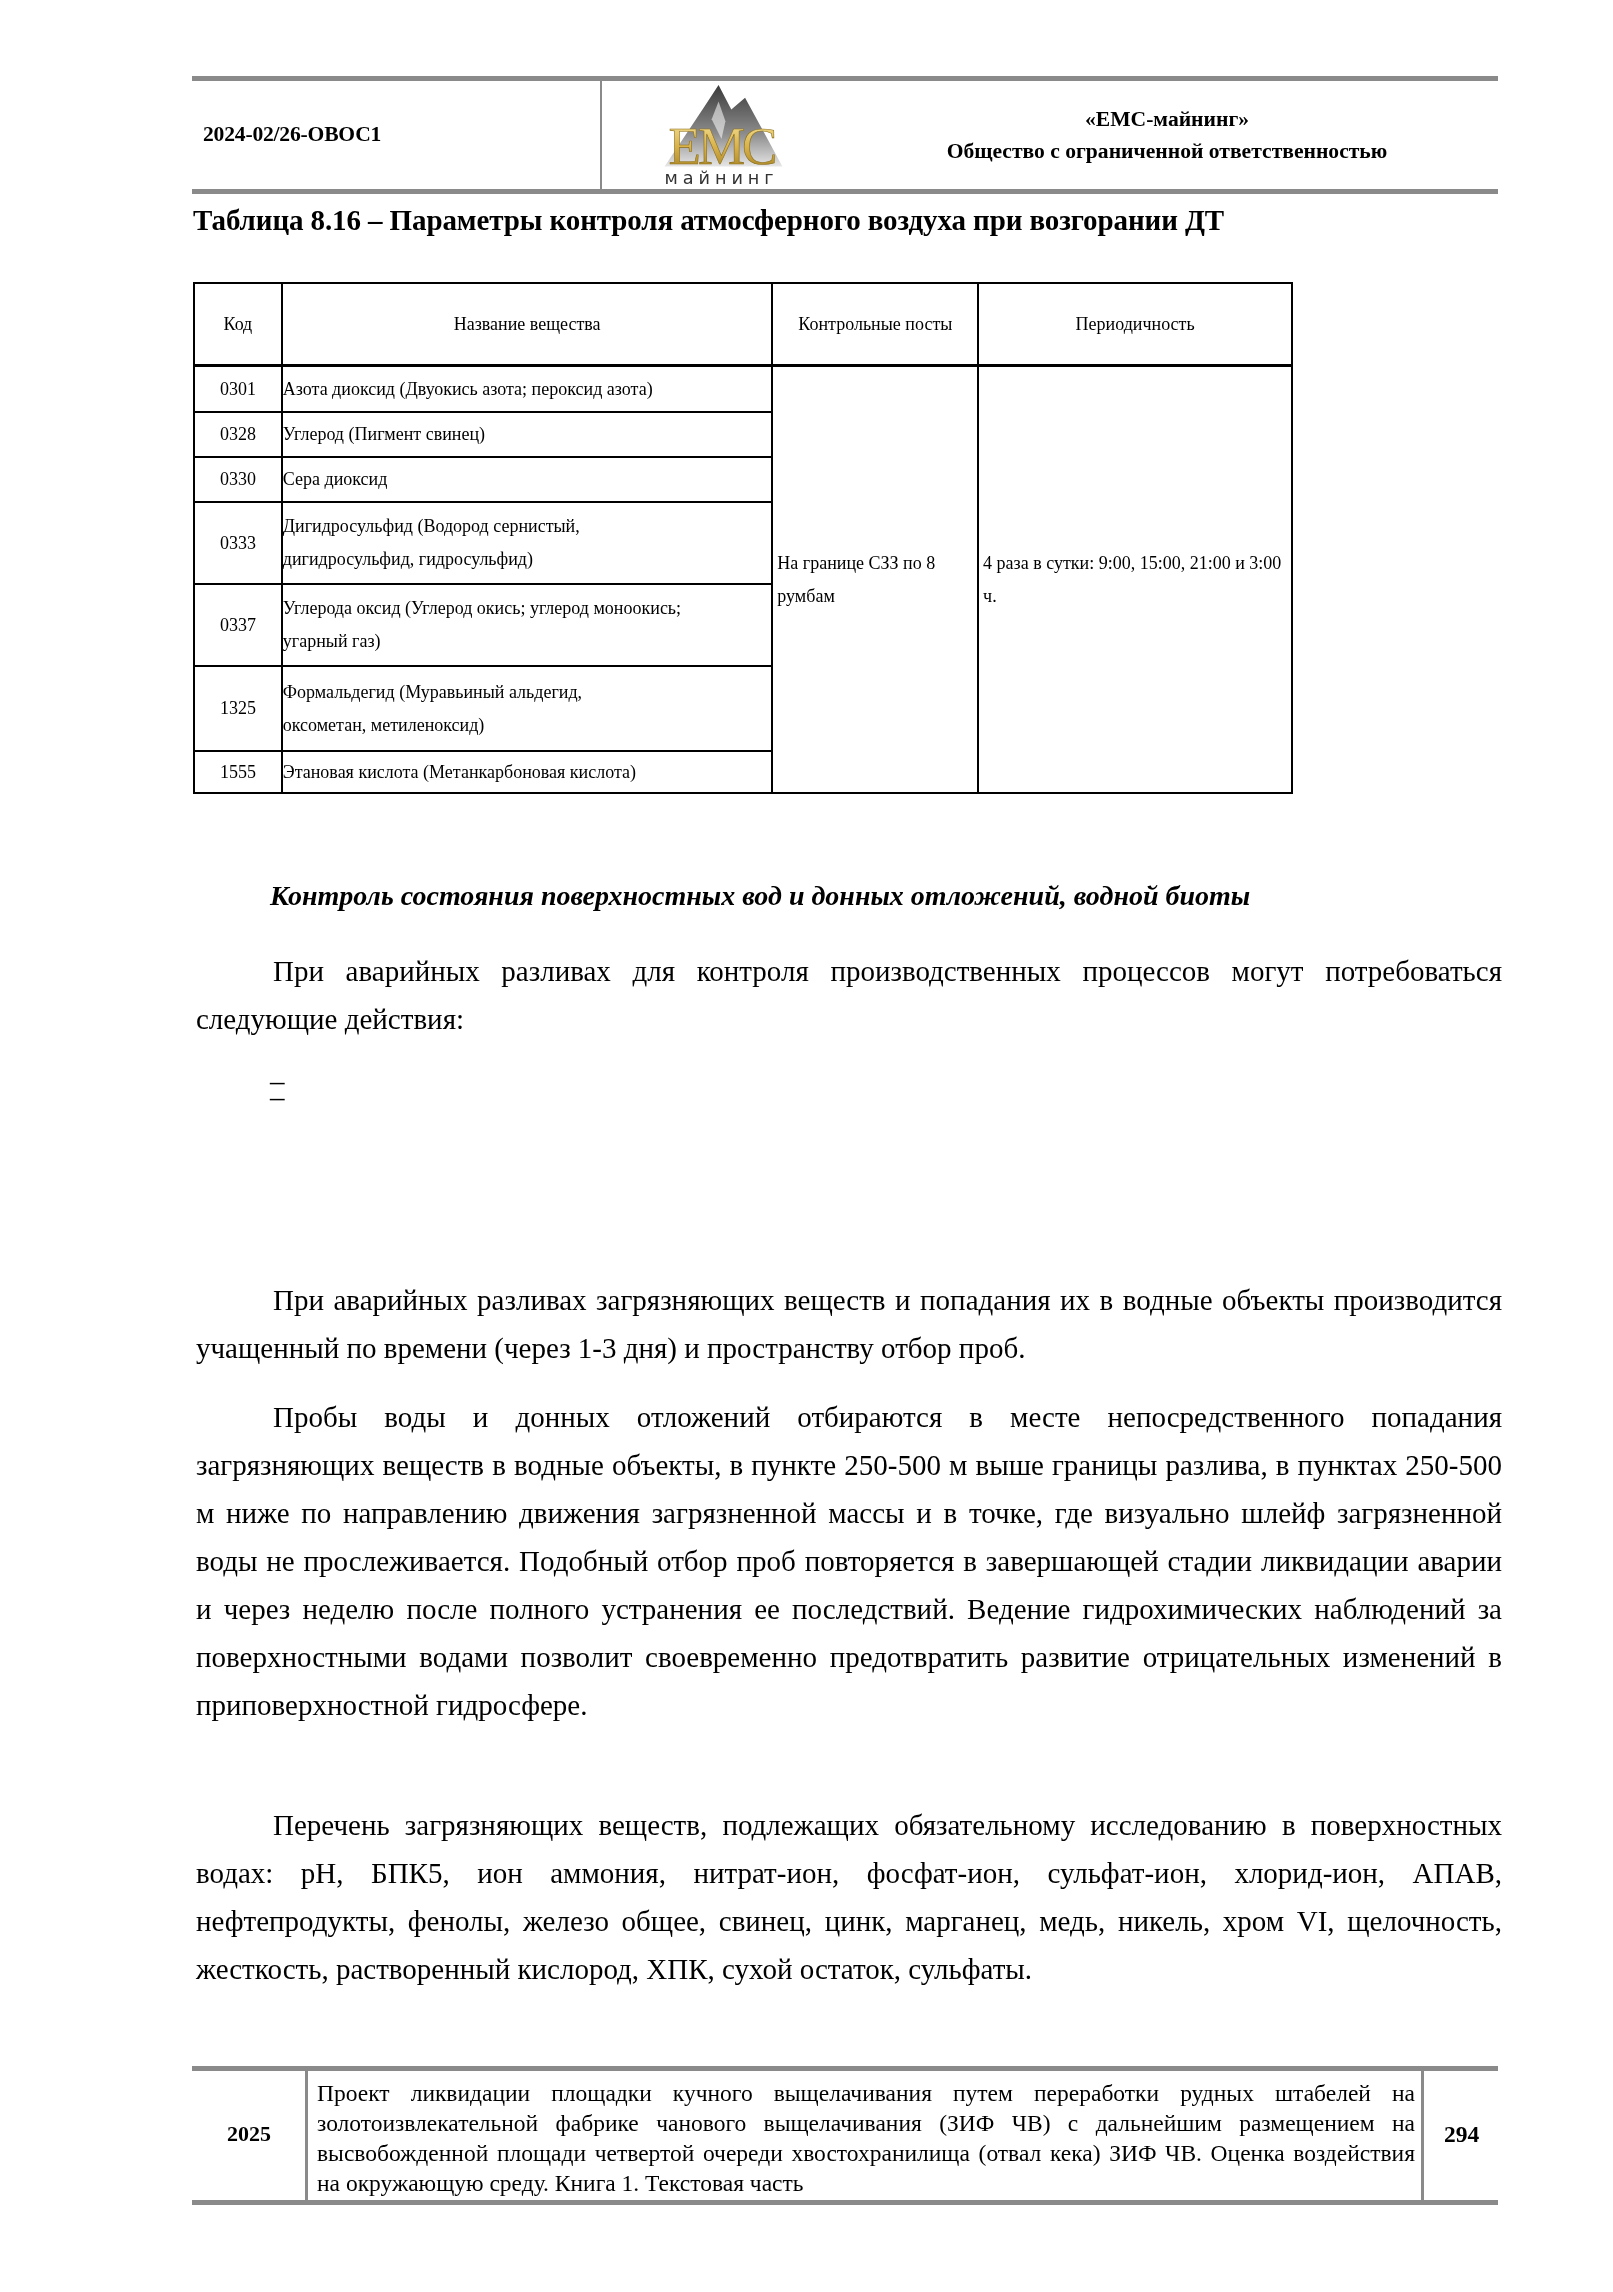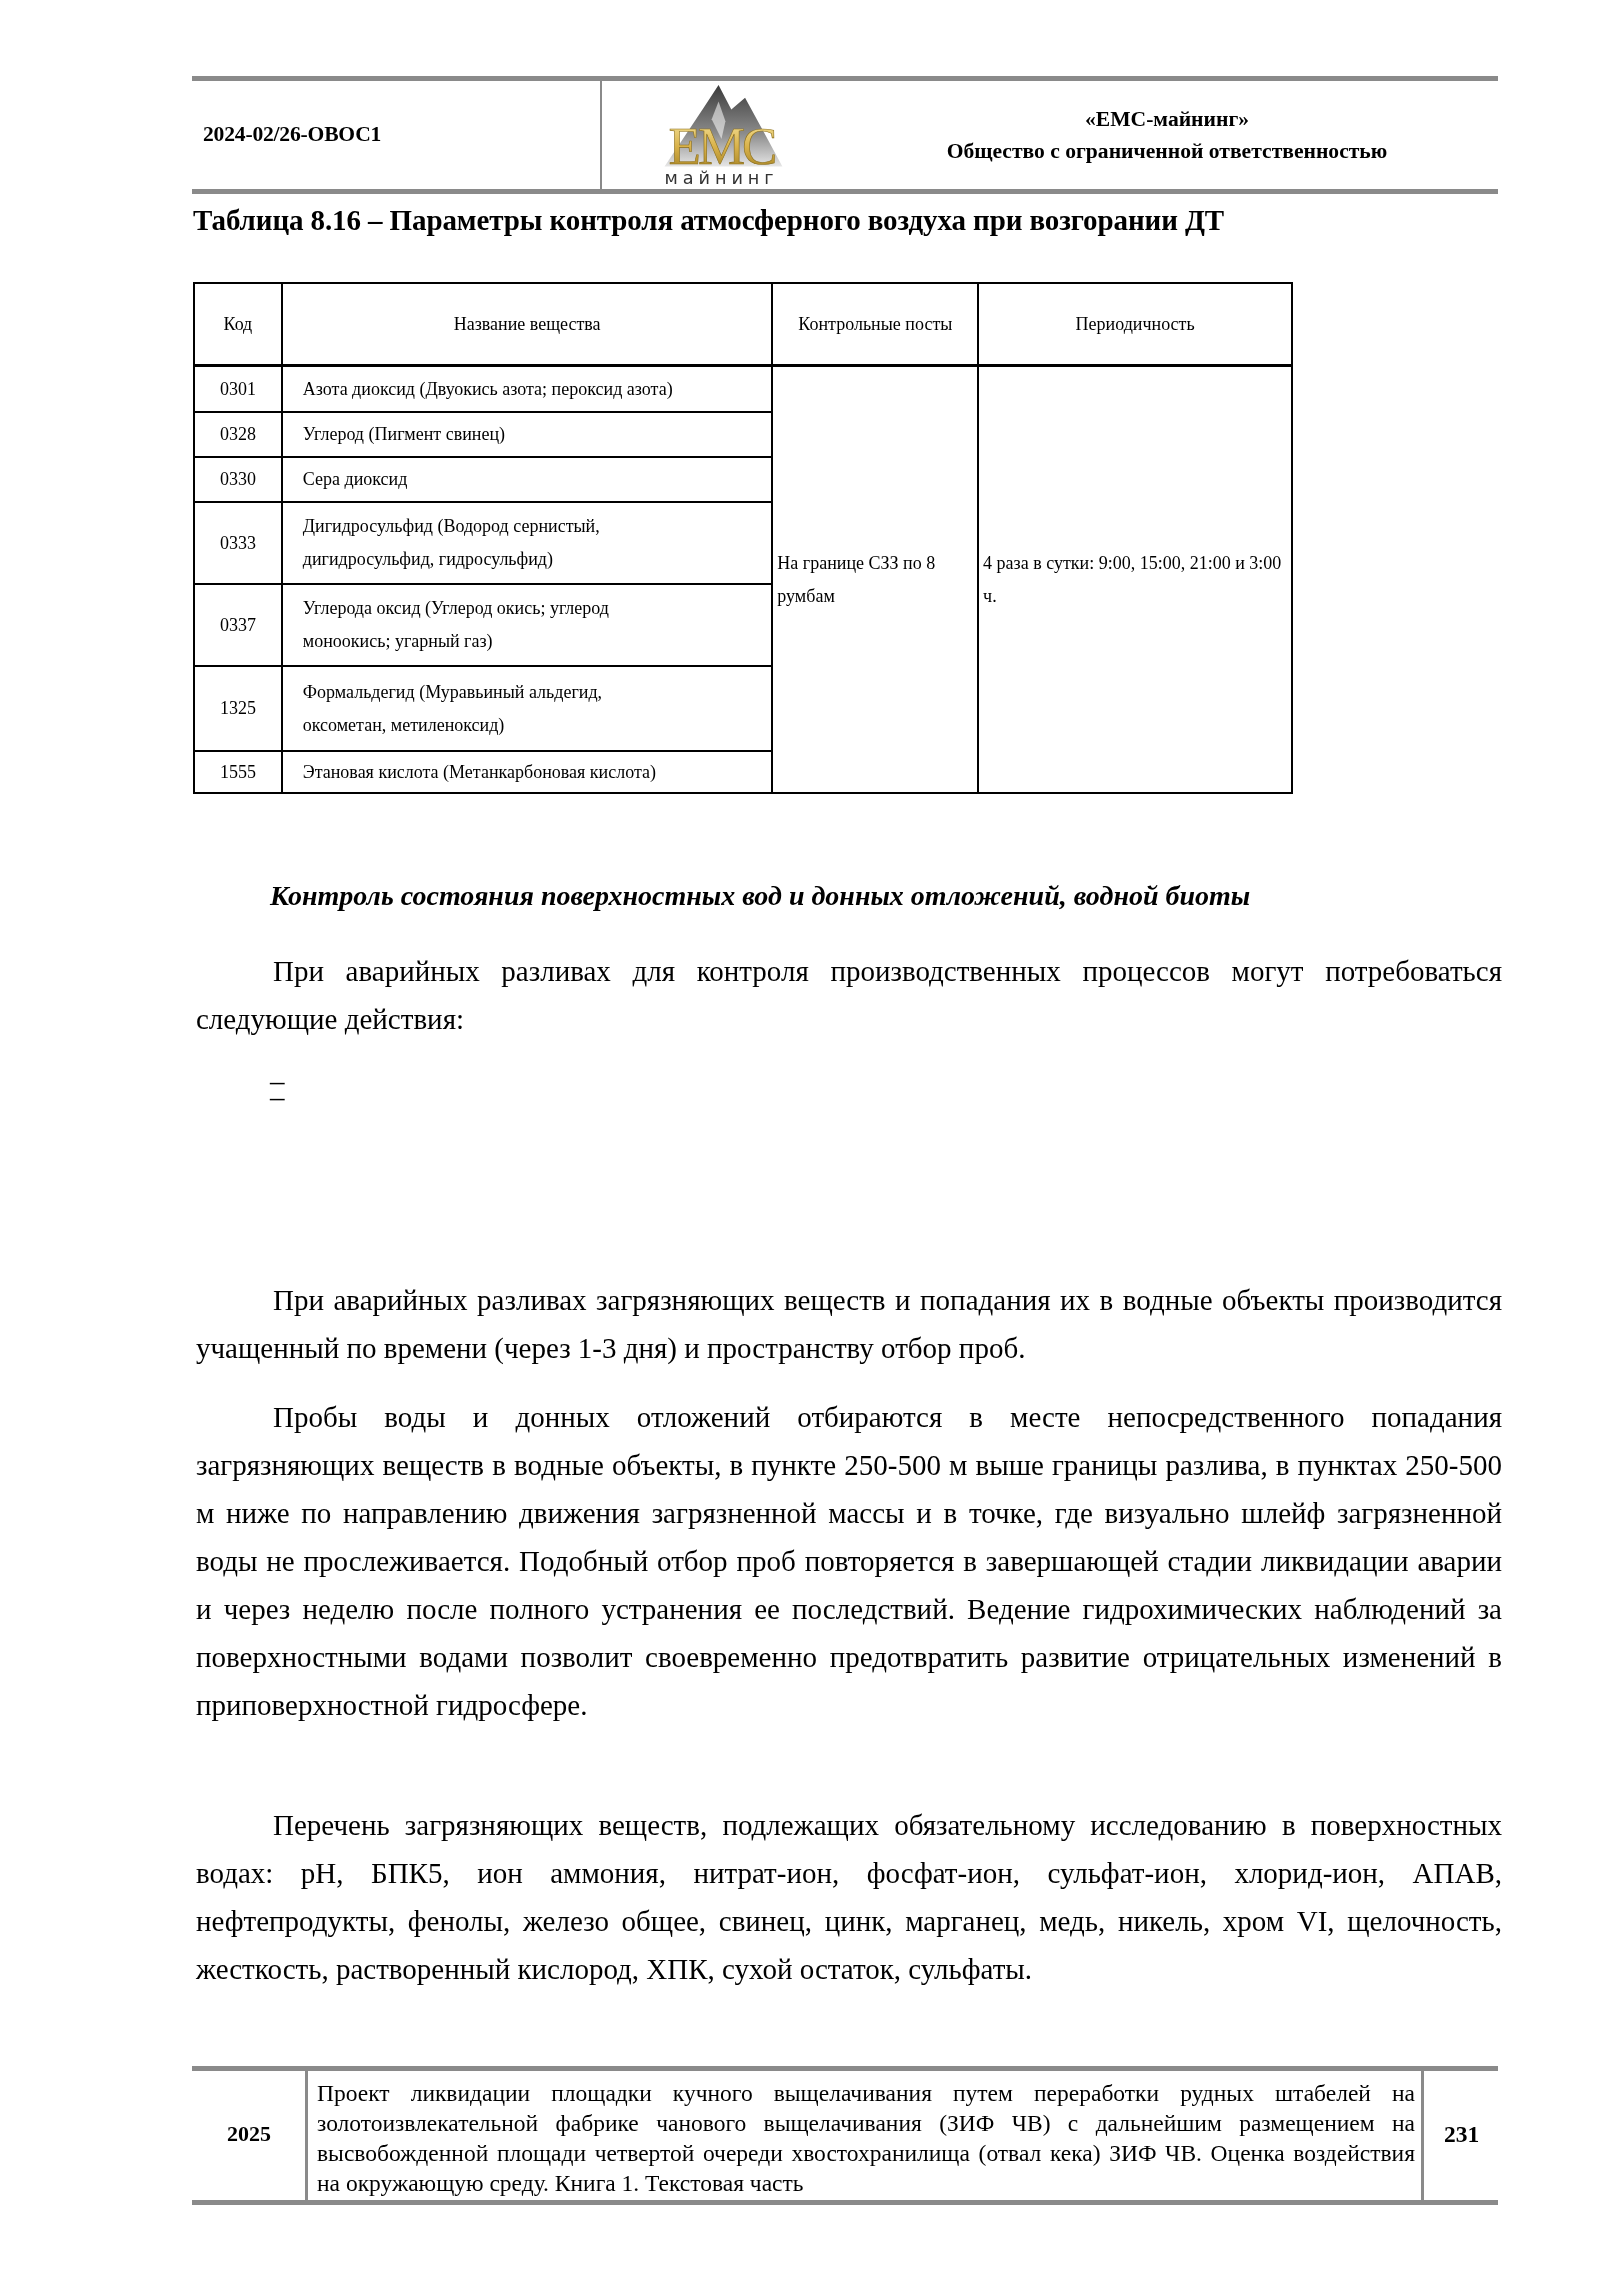--- a/index.html
+++ b/index.html
@@ -17,21 +17,21 @@
   
   .tbl-title { position:absolute; left:193px; top:204px; font-size:29px; font-weight:bold; white-space:nowrap; letter-spacing:-0.1px; }
 
   
   table.data { position:absolute; left:193px; top:282px; width:1100px; border-collapse:collapse;
                font-size:18px; line-height:33px; }
   table.data td, table.data th { border:2px solid #000; padding:0 3.9px; vertical-align:middle; font-weight:normal; }
   table.data th { height:80px; text-align:center; border-bottom:3.9px solid #000; }
   table.data th.posts { line-height:33px; }
   table.data td.code { text-align:center; width:78px; padding:0 2.9px; }
-  table.data td.name { text-align:left; padding-left:20px; }
+  table.data td.name { text-align:left; padding-left:0; }
   table.data td.posts { text-align:left; width:196px; }
   table.data td.period { text-align:left; width:304px; }
   tr.r1 td { height:44px; } tr.r2 td { height:43px; } tr.r3 td { height:43px; }
   tr.r4 td { height:80px; } tr.r5 td { height:80px; } tr.r6 td { height:83px; } tr.r7 td { height:40px; }
   table.data td.name, table.data td.code { border-bottom-width:2.9px; }
 
   
   .body { position:absolute; left:196px; width:1306px; font-size:29px; line-height:48px; text-align:justify; }
   .heading { position:absolute; left:270px; top:880px; font-size:28px; font-weight:bold; font-style:italic; white-space:nowrap; }
   .para p { margin:0; text-indent:77px; text-align:justify; }
@@ -151,14 +151,14 @@
 <div class="body para" style="top:1801px;">
   <p>Перечень загрязняющих веществ, подлежащих обязательному исследованию в поверхностных водах: pH, БПК5, ион аммония, нитрат-ион, фосфат-ион, сульфат-ион, хлорид-ион, АПАВ, нефтепродукты, фенолы, железо общее, свинец, цинк, марганец, медь, никель, хром VI, щелочность, жесткость, растворенный кислород, ХПК, сухой остаток, сульфаты.</p>
 </div>
 
 <div class="ftr-line" style="top:2066px;"></div>
 <div class="ftr-line" style="top:2200px;"></div>
 <div class="ftr-vdiv" style="left:305px;"></div>
 <div class="ftr-vdiv" style="left:1421px;"></div>
 <div class="ftr-year">2025</div>
 <div class="ftr-text">Проект ликвидации площадки кучного выщелачивания путем переработки рудных штабелей на золотоизвлекательной фабрике чанового выщелачивания (ЗИФ ЧВ) с дальнейшим размещением на высвобожденной площади четвертой очереди хвостохранилища (отвал кека) ЗИФ ЧВ. Оценка воздействия на окружающую среду. Книга 1. Текстовая часть</div>
-<div class="ftr-page">231</div>
+<div class="ftr-page">294</div>
 
 
 </body></html>

